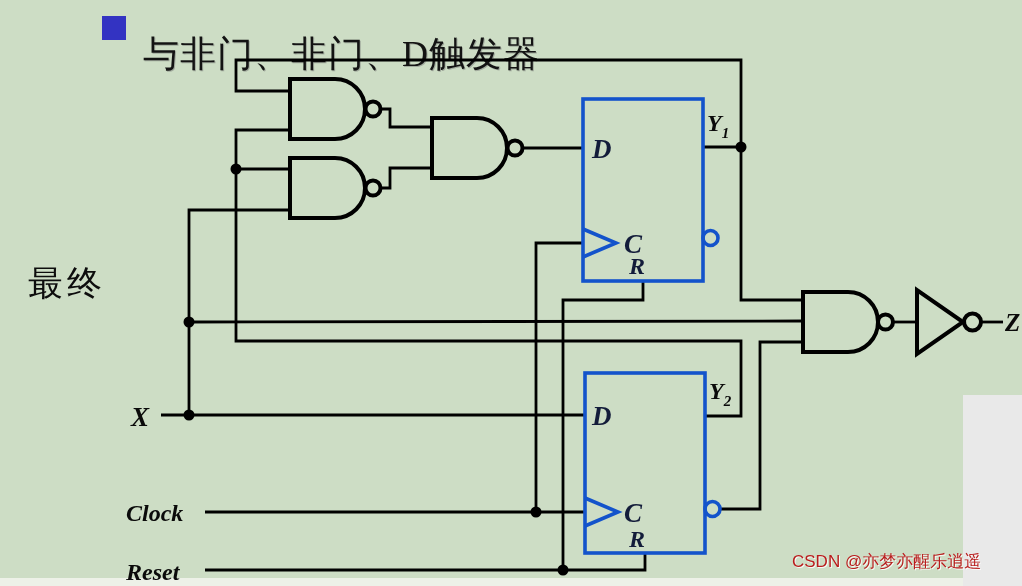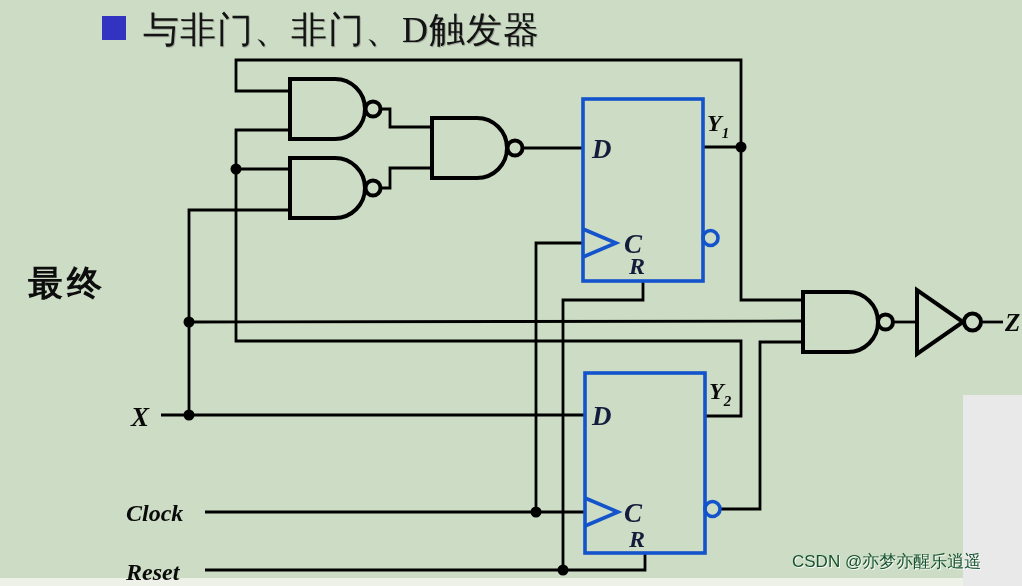--- a/index.html
+++ b/index.html
@@ -19,29 +19,30 @@
   .title-row{
     position:absolute;left:102px;top:6px;display:flex;align-items:flex-start;
   }
   .title-bullet{
     width:24px;height:24px;background:#3333c2;margin-top:10px;flex:0 0 auto;
   }
   .title-text{
     margin-left:17px;font-size:36px;color:#131313;letter-spacing:1px;
     text-shadow:1px 1px 0 rgba(110,110,110,0.45);
     white-space:nowrap;
+    margin-top:24px;
   }
   .left-label{
-    position:absolute;left:28px;top:266px;font-size:35px;font-weight:bold;
+    position:absolute;left:28px;top:266px;font-size:35px;font-weight:normal;
     color:#0d0d0d;line-height:35px;letter-spacing:4px;
   }
   .watermark{
     position:absolute;left:792px;top:550px;font-size:17px;
     font-family:"Liberation Sans","DejaVu Sans",sans-serif;
-    color:#14532d;text-shadow:1px 1px 0 rgba(255,255,255,0.85);
+    color:#b91c1c;text-shadow:1px 1px 0 rgba(255,255,255,0.85);
     white-space:nowrap;z-index:5;
   }
   svg.circuit{position:absolute;left:0;top:0;z-index:3;}
   .wire{stroke:#000;stroke-width:2.8;fill:none;}
   .gate{stroke:#000;stroke-width:4;fill:none;}
   .gbubble{stroke:#000;stroke-width:4;fill:none;}
   .jdot{fill:#000;stroke:none;}
   .ff{stroke:#1353cb;stroke-width:3.6;fill:none;}
   .sig{font-family:"Liberation Serif","DejaVu Serif",serif;font-style:italic;font-weight:bold;fill:#0a0a0a;}
   .pin{font-family:"Liberation Serif","DejaVu Serif",serif;font-style:italic;font-weight:bold;fill:#131c3a;}

